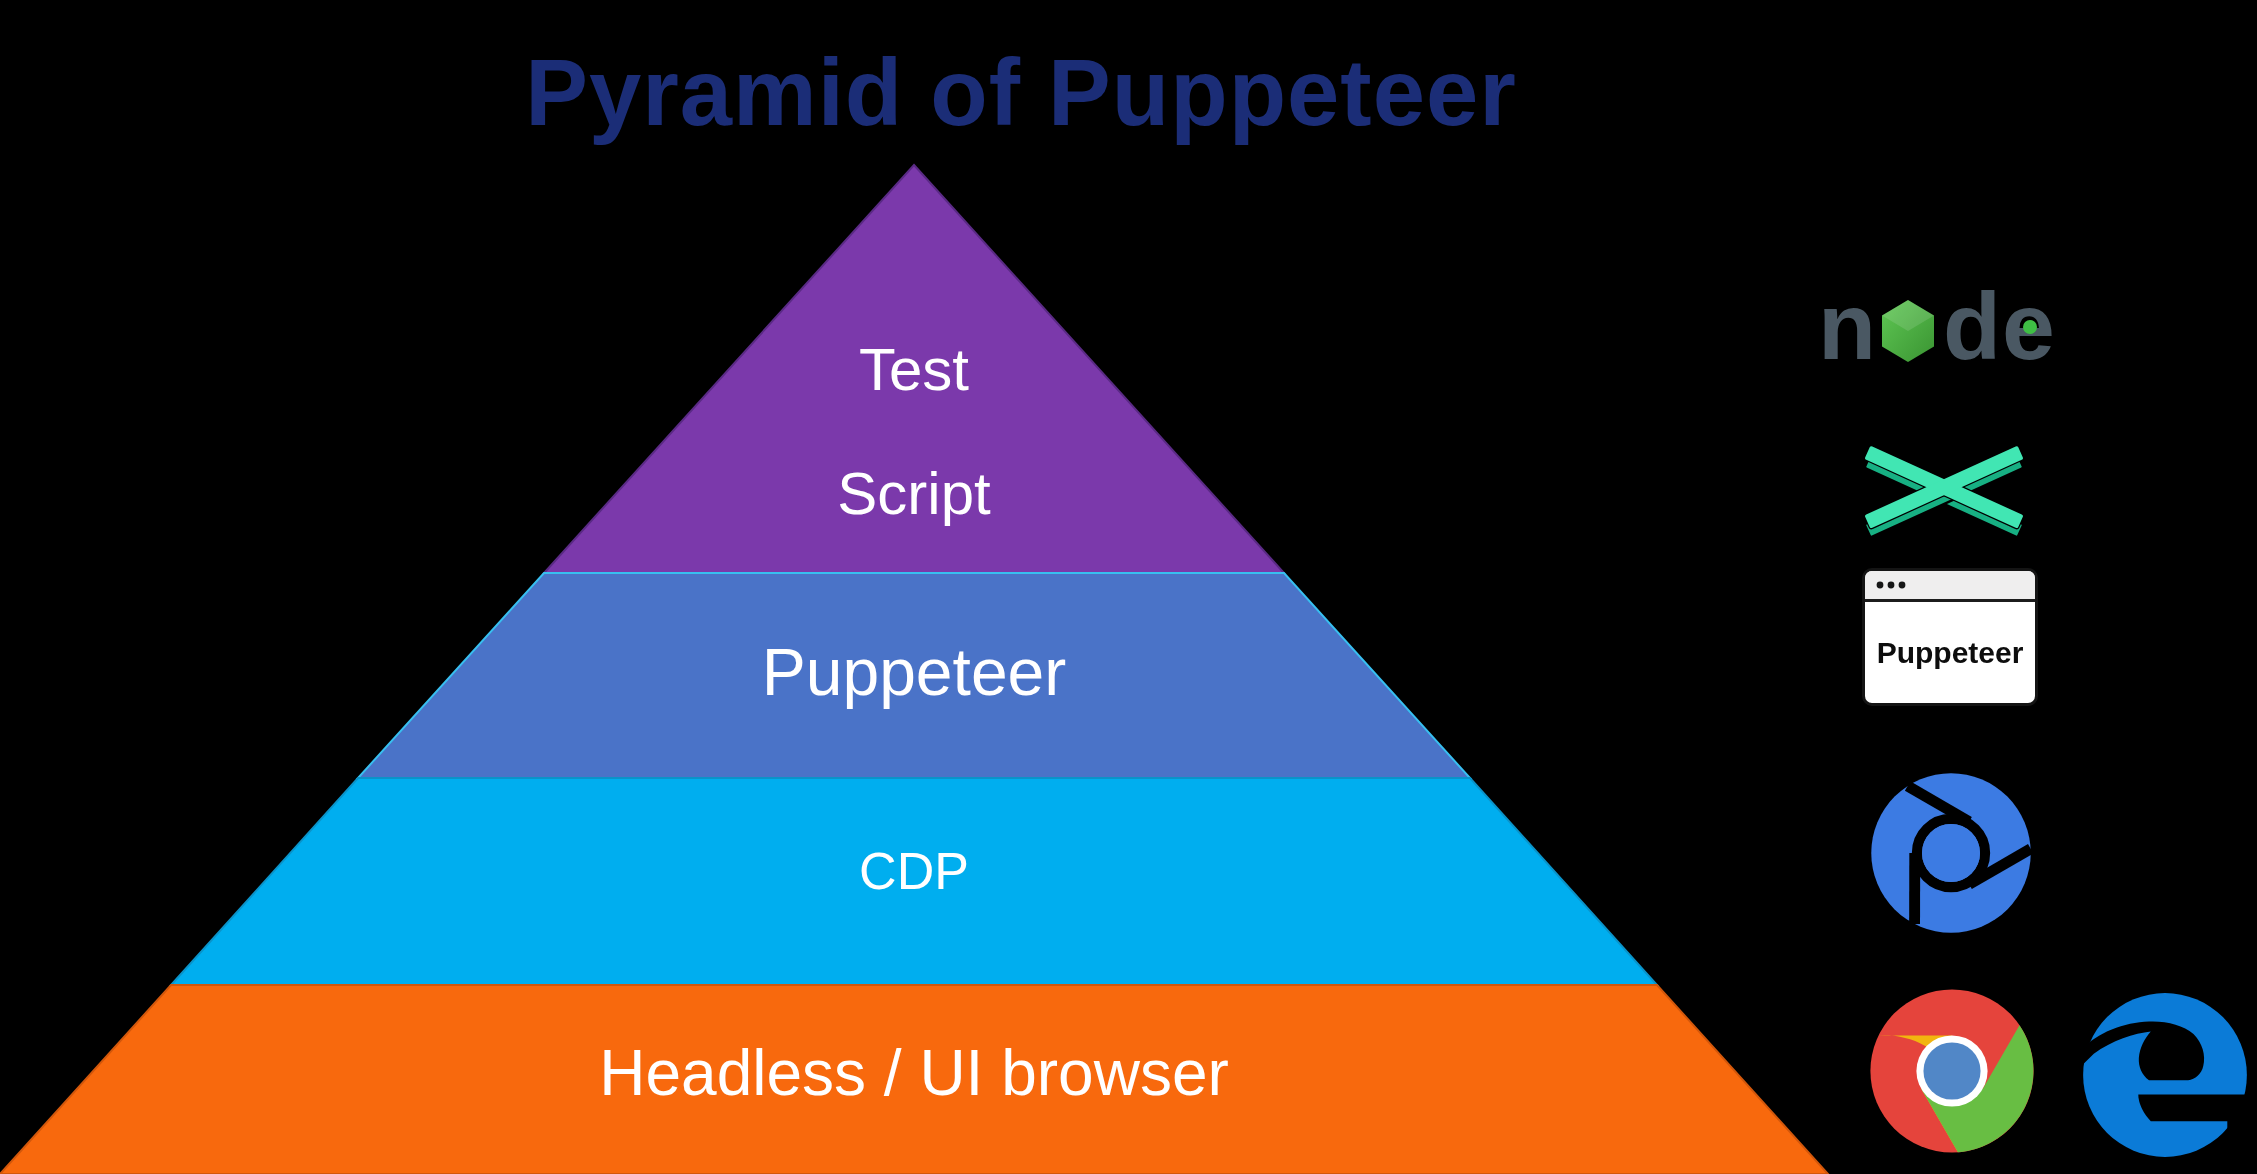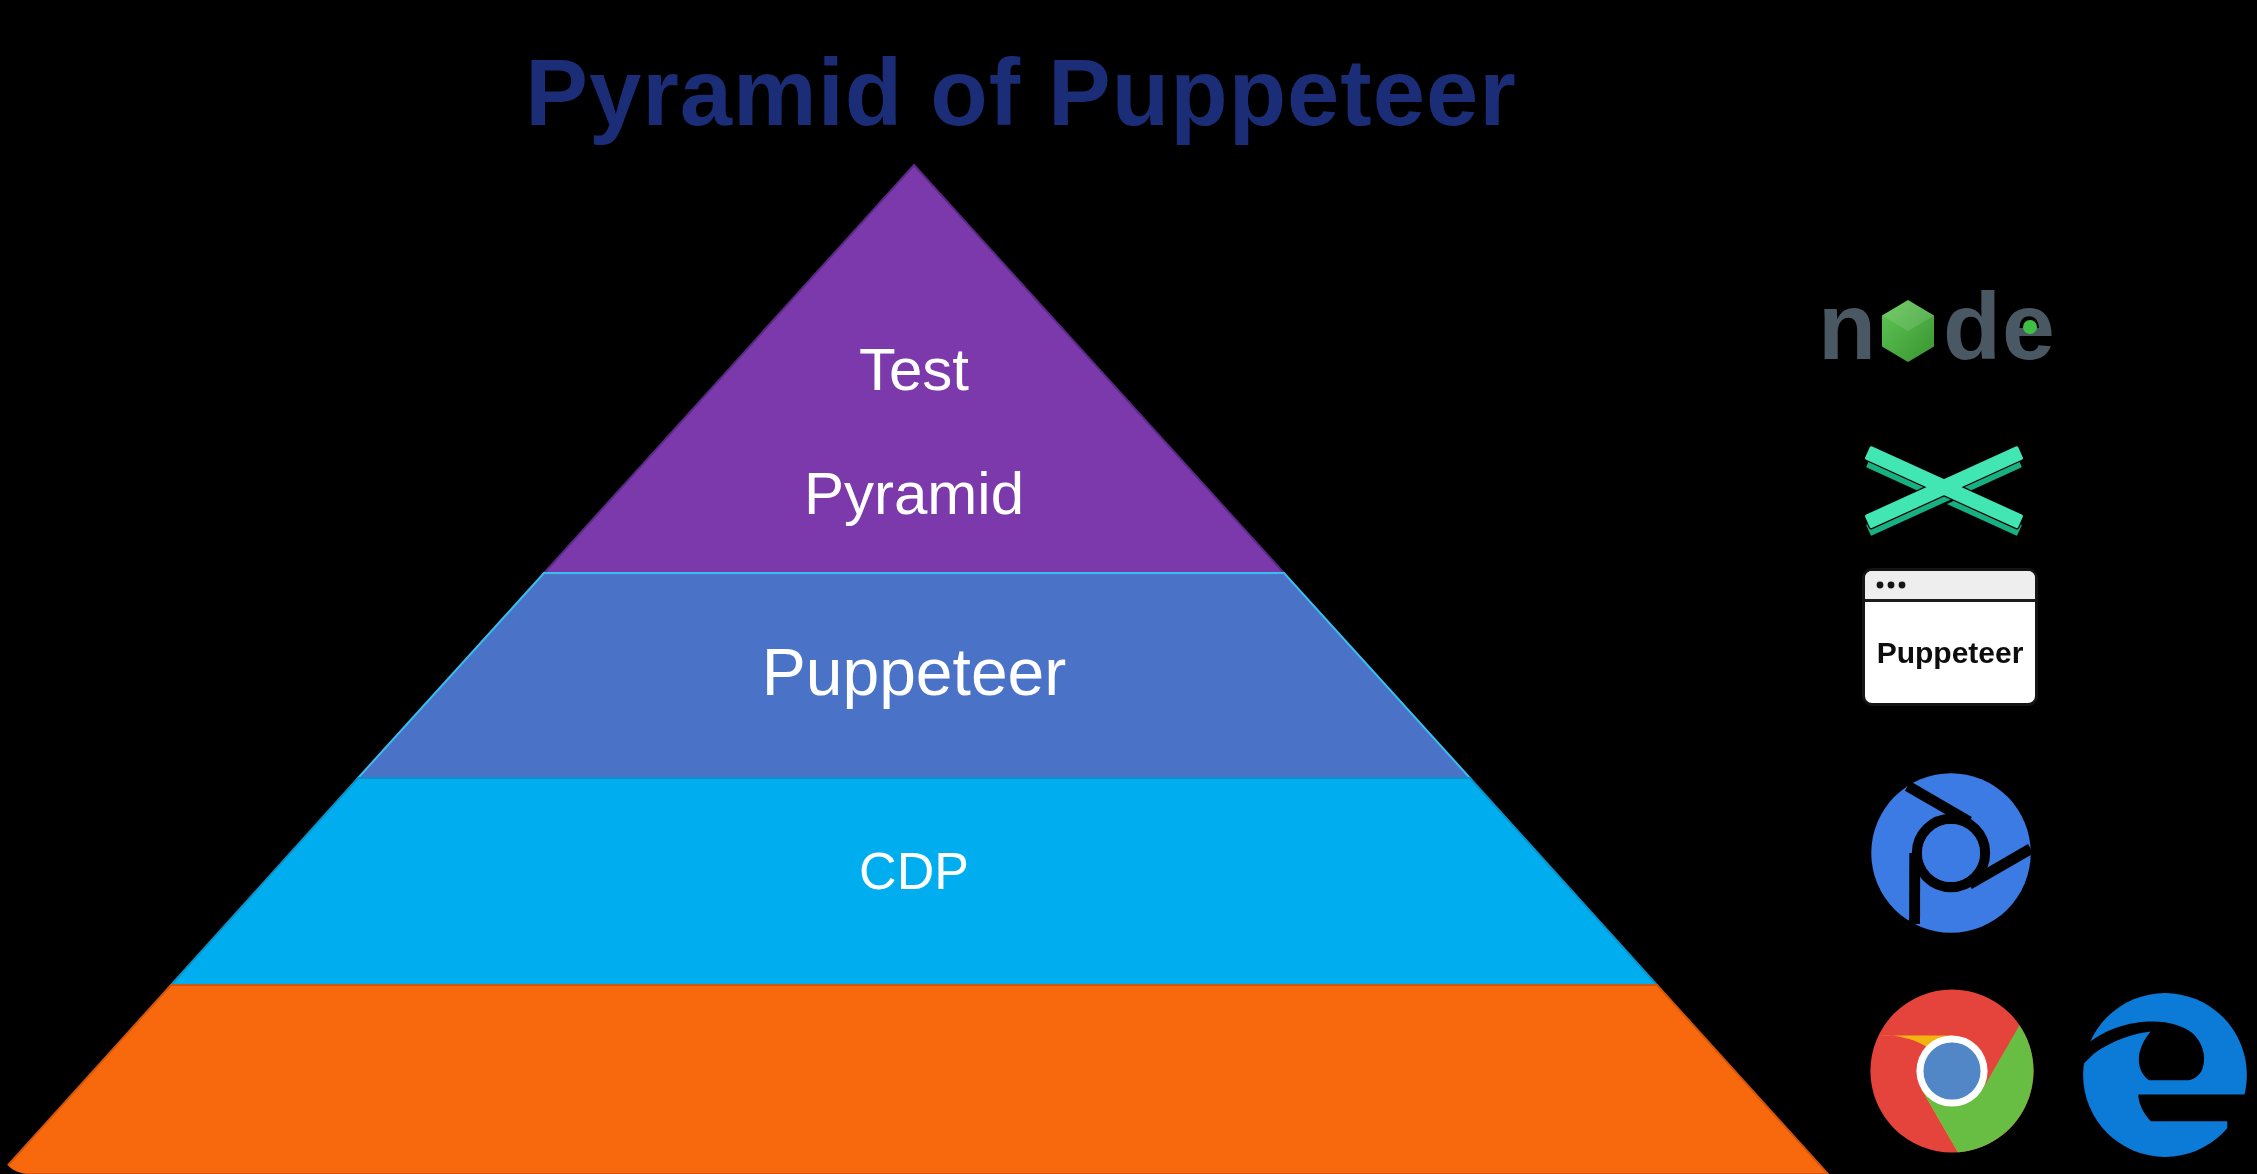--- a/index.html
+++ b/index.html
@@ -1,21 +1,20 @@
 <!DOCTYPE html>
 <html><head>
 <meta charset="utf-8">
 <style>
   html,body{margin:0;padding:0;background:#000;}
   .stage{
     position:relative;
     width:2257px;height:1174px;
     overflow:hidden;
     font-family:"Liberation Sans", sans-serif;
-    border-radius:28px;
   }
   .page-title{
     position:absolute;
     left:1021px; top:46px;
     transform:translateX(-50%);
     font-size:94px;
     font-weight:bold;
     letter-spacing:1px;
     white-space:nowrap;
     line-height:1;
@@ -85,23 +84,24 @@
   <div class="page-title" style="color: rgb(27, 45, 119);">Pyramid of Puppeteer</div>
 
   <svg class="pyramid-svg" width="2257" height="1174" viewBox="0 0 2257 1174">
     <polygon points="914,165 1284,573 544,573" stroke-width="2" fill="#7b39ab" stroke="#5a2a85"></polygon>
     <polygon points="544,573 1284,573 1470,778 358,778" stroke-width="2" fill="#4a73c8" stroke="#38bff0"></polygon>
     <polygon points="358,778 1470,778 1657,985 171,985" stroke-width="2" fill="#00AEEF" stroke="#0a93c9"></polygon>
     <polygon points="171,985 1657,985 1828,1174 0,1174" stroke-width="2" fill="#F8690D" stroke="#d2570b"></polygon>
   </svg>
 
   <div class="layer-label lbl-test" style="color: rgb(255, 255, 255);">Test</div>
-  <div class="layer-label lbl-script" style="color: rgb(255, 255, 255);">Pyramid</div>
+  <div class="layer-label lbl-script" style="color: rgb(255, 255, 255);">Script</div>
   <div class="layer-label lbl-puppeteer" style="color: rgb(255, 255, 255);">Puppeteer</div>
   <div class="layer-label lbl-cdp" style="color: rgb(255, 255, 255);">CDP</div>
+  <div class="layer-label lbl-headless" style="color: rgb(255, 255, 255);">Headless / UI browser</div>
 
   <div class="icon node-logo">
     <span class="node-letter" style="color: rgb(74, 88, 99);">n</span>
     <svg class="node-hex" width="58" height="66" viewBox="0 0 58 66">
       <defs>
         <linearGradient id="hexg" x1="0" y1="0" x2="1" y2="1">
           <stop offset="0" stop-color="#5fc754"></stop>
           <stop offset="1" stop-color="#3a9432"></stop>
         </linearGradient>
       </defs>

